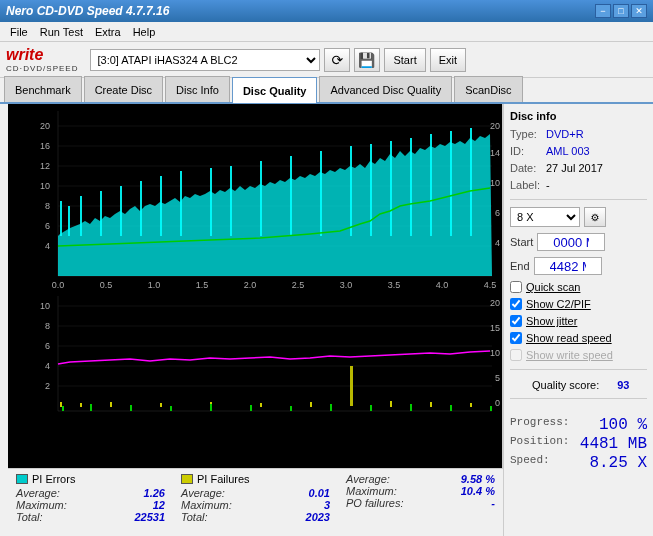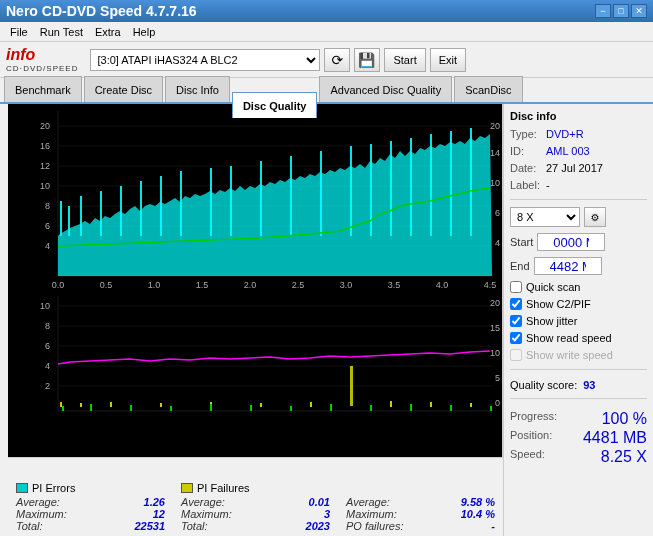--- a/index.html
+++ b/index.html
@@ -8,21 +8,21 @@
     
     .title-bar {
       background: linear-gradient(to bottom, #4a90d9, #2c6fad);
       height: 22px;
       display: flex;
       align-items: center;
       justify-content: space-between;
       padding: 0 6px;
       color: white;
     }
-    .title-bar-text { font-size: 14px; font-weight: bold; }
+    .title-bar-text { font-size: 12px; font-weight: bold; font-style: italic; }
     .title-bar-controls { display: flex; gap: 2px; }
     .title-btn {
       width: 16px; height: 14px;
       background: #5a9fe0;
       border: 1px solid #2a5f9f;
       color: white;
       font-size: 9px;
       display: flex; align-items: center; justify-content: center;
       cursor: pointer;
     }
@@ -103,21 +103,21 @@
       background: #d8d8d8;
       margin-right: 2px;
       height: 26px;
       display: flex; align-items: center;
     }
     .tab.active {
       background: white;
       border-color: #6699cc;
       font-weight: bold;
       position: relative;
-      top: 16px;
+      top: 1px;
       z-index: 1;
     }
     
     
     .main-content {
       display: flex;
       height: calc(536px - 22px - 20px - 36px - 26px);
     }
     
     
@@ -179,34 +179,34 @@
     .settings-select {
       height: 20px; font-size: 11px; border: 1px solid #aaa; background: white; padding: 0 2px; width: 70px;
     }
     .mb-input {
       width: 68px; height: 18px; border: 1px solid #aaa; font-size: 13px; padding: 0 15px; background: white;
       color: #0000cc;
     }
     .mb-label { font-size: 11px; color: #333; }
     .checkbox-row { display: flex; align-items: center; gap: 4px; margin-bottom: 1px; }
     .checkbox-row input[type=checkbox] { width: 12px; height: 12px; }
-    .checkbox-label { font-size: 11px; }
+    .checkbox-label { font-size: 11px; text-decoration: underline; }
     .advanced-btn {
       align-self: flex-end;
       padding: 2px 10px;
       font-size: 11px;
       border: 1px solid #aaa;
       background: linear-gradient(to bottom, #ffffff, #e0e0e0);
       cursor: pointer;
       margin-top: 2px;
     }
-    .quality-row { display: flex; align-items: center; gap: 6px; margin-top: 2px; }
+    .quality-row { display: flex; align-items: center; gap: 18px; margin-top: 2px; margin-left: 22px; }
     .quality-label { font-size: 11px; }
     .quality-val { font-size: 11px; color: #0000cc; font-weight: bold; }
-    .progress-section { margin-top: 4px; }
+    .progress-section { margin-top: 10px; font-family: Liberation Mono, monospace; }
     .progress-row { display: flex; justify-content: space-between; margin-bottom: 1px; }
     .progress-key { font-size: 11px; color: #555; }
     .progress-val { font-size: 16px; color: #0000cc; }
 
     .left-chart-container {
       display: flex;
       flex: 1;
       flex-direction: column;
       padding-left: 8px;
     }
@@ -225,21 +225,21 @@
 
 <div class="menu-bar">
   <span class="menu-item">File</span>
   <span class="menu-item">Run Test</span>
   <span class="menu-item">Extra</span>
   <span class="menu-item">Help</span>
 </div>
 
 <div class="toolbar">
   <div class="nero-logo">
-    <span class="nero-logo-top">info</span>
+    <span class="nero-logo-top">write</span>
     <span class="nero-logo-bottom">CD·DVD/SPEED</span>
   </div>
   <select class="drive-select">
     <option>[3:0]  ATAPI iHAS324  A BLC2</option>
   </select>
   <div class="icon-btn" title="Refresh">⟳</div>
   <div class="icon-btn" title="Save">💾</div>
   <div class="toolbar-btn">Start</div>
   <div class="toolbar-btn">Exit</div>
 </div>
@@ -378,21 +378,21 @@
         <rect x="240" y="299" width="2" height="6" fill="#00cc00"></rect>
         <rect x="280" y="300" width="2" height="5" fill="#00cc00"></rect>
         <rect x="320" y="298" width="2" height="7" fill="#00cc00"></rect>
         <rect x="360" y="299" width="2" height="6" fill="#00cc00"></rect>
         <rect x="400" y="298" width="2" height="7" fill="#00cc00"></rect>
         <rect x="440" y="299" width="2" height="6" fill="#00cc00"></rect>
         <rect x="480" y="300" width="2" height="5" fill="#00cc00"></rect>
       </svg>
     </div>
 
-    <div class="legend-area" style="background: #f0f0f0; height: 79px; display: flex; flex-direction: row; padding: 4px 8px; gap: 16px; align-items: flex-end; border-top: 1px solid #ccc;">
+    <div class="legend-area" style="background: #f0f0f0; height: 68px; display: flex; flex-direction: row; padding: 4px 8px; gap: 16px; align-items: flex-start; border-top: 1px solid #ccc;">
       <div class="legend-col">
         <div class="legend-title">
           <div class="legend-color-box" style="background: #00cccc;"></div>
           <span class="legend-label">PI Errors</span>
         </div>
         <div class="legend-row">
           <span class="legend-key">Average:</span>
           <span class="legend-val">1.26</span>
         </div>
         <div class="legend-row">

